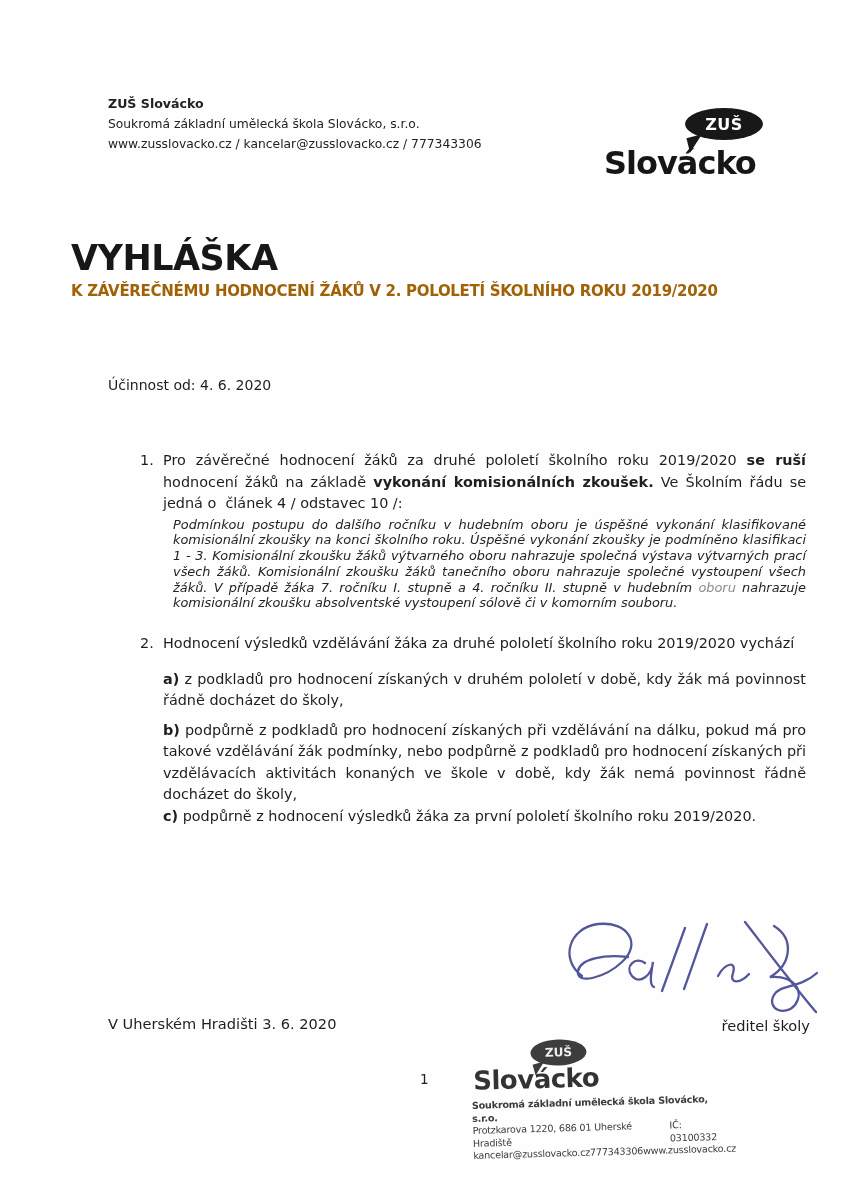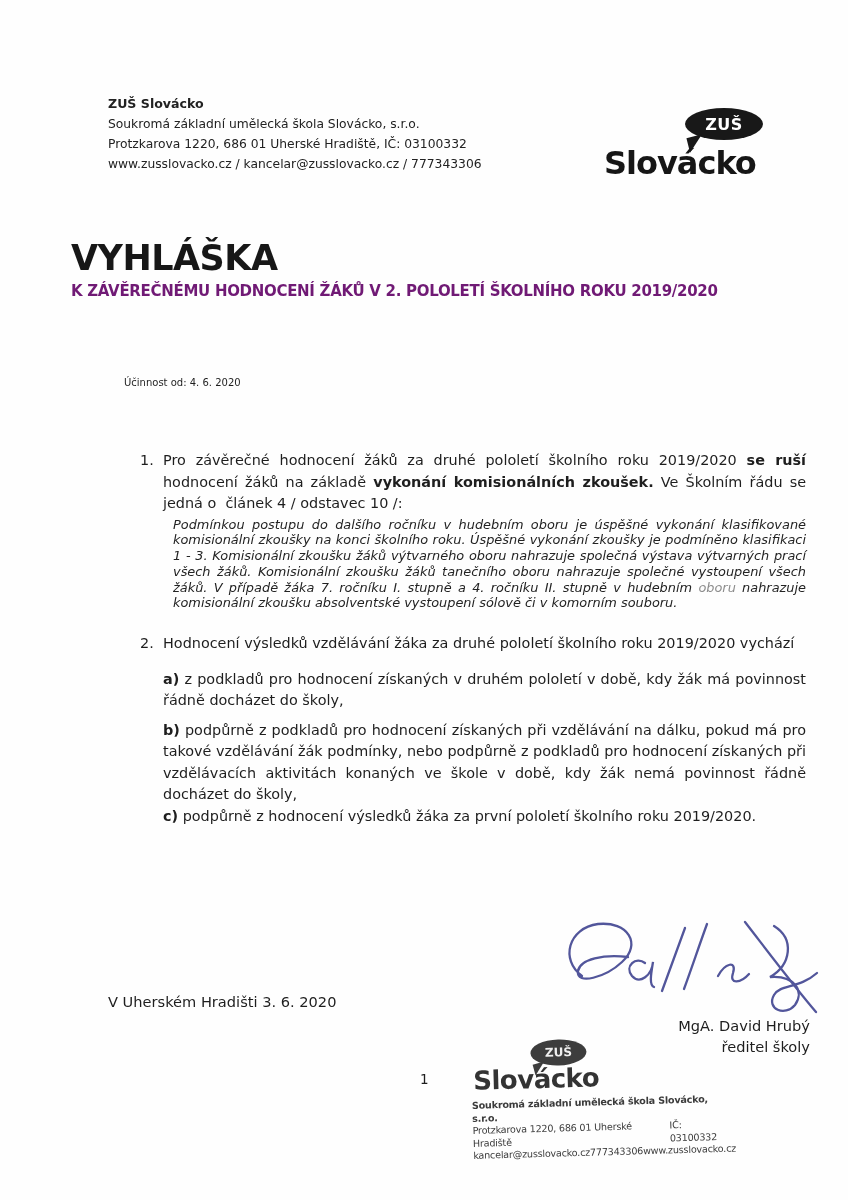--- a/index.html
+++ b/index.html
@@ -20,44 +20,44 @@
     content:"";position:absolute;left:3px;bottom:-11px;width:0;height:0;
     border-right:16px solid transparent;border-top:15px solid #181818;transform:rotate(-14deg);
   }
   .logo-top .bubble{left:85px;top:8px;width:78px;height:32px;font-size:16px;letter-spacing:.5px;}
   .logo-word-top{
     position:absolute;left:4px;top:44px;font-size:32px;font-weight:bold;color:#161616;letter-spacing:-1px;
   }
   
   .title-wrap{position:absolute;left:71px;top:238px;width:760px;}
   .doc-title{font-size:35px;font-weight:bold;letter-spacing:-.5px;margin:0;color:#171717;}
-  .doc-subtitle{font-size:15px;font-weight:bold;letter-spacing:-.3px;margin:4px 0 0 0;color:#701a75;}
+  .doc-subtitle{font-size:15px;font-weight:bold;letter-spacing:-.3px;margin:4px 0 0 0;color:#a16207;}
   
-  .effective{position:absolute;left:124px;top:377px;font-size:10px;}
+  .effective{position:absolute;left:108px;top:377px;font-size:14px;}
   
   .body-list{position:absolute;left:140px;top:450px;width:666px;font-size:14.4px;line-height:21.5px;}
   .list-item{display:flex;}
   .num{width:23px;flex:0 0 23px;}
   .item-text{flex:1;}
   .just{text-align:justify;margin:0;}
   .quote{
     font-style:italic;font-size:12.9px;line-height:15.8px;text-align:justify;
     margin:2px 0 0 10px;color:#232323;
   }
   .quote .gray{color:#8d8d8d;}
   .item-two{margin-top:22px;}
   .sub{margin:0;text-align:justify;}
   .sub-a{margin-top:14px;}
   .sub-b{margin-top:8px;}
   .sub-c{}
   b{font-weight:bold;}
   
   .signature{position:absolute;left:548px;top:912px;width:272px;height:108px;pointer-events:none;}
   
-  .place-date{position:absolute;left:108px;top:993px;font-size:14.6px;}
+  .place-date{position:absolute;left:108px;top:1015px;font-size:14.6px;}
   .signoff{position:absolute;left:560px;top:1015px;width:250px;text-align:right;font-size:14.6px;line-height:21px;}
   
   .page-num{position:absolute;left:420px;top:1071px;font-size:13.5px;}
   .stamp{
     position:absolute;left:468px;top:1038px;width:272px;color:#3b3b3b;
     transform:rotate(-1.6deg);transform-origin:left top;
   }
   .stamp .bubble{left:62px;top:4px;width:56px;height:26px;font-size:12px;background:#3d3d3d;color:#efefef;}
   .stamp .bubble::after{border-top-color:#3d3d3d;border-right-width:12px;border-top-width:11px;bottom:-8px;}
   .logo-word-stamp{
@@ -68,21 +68,20 @@
   .stamp-row{display:flex;justify-content:space-between;}
 </style>
 </head>
 <body>
 
 <div class="page">
 
   <div class="letterhead">
     <div class="lh1">ZUŠ Slovácko</div>
     <div>Soukromá základní umělecká škola Slovácko, s.r.o.</div>
-    <div>Protzkarova 1220, 686 01 Uherské Hradiště, IČ: 03100332</div>
     <div>www.zusslovacko.cz / kancelar@zusslovacko.cz / 777343306</div>
   </div>
 
   <div class="logo-top">
     <div class="bubble">
       <span>ZUŠ</span>
     </div>
     <div class="logo-word-top">Slovácko</div>
   </div>
 
@@ -122,21 +121,20 @@
       <path d="M137,16 C129,38 121,60 114,79"></path>
       <path d="M159,12 C151,34 143,58 136,77"></path>
       <path d="M170,64 C177,51 189,48 185,61 C181,73 193,71 201,62"></path>
       <path d="M226,14 C247,27 243,53 222,65 C246,63 257,79 247,93 C237,105 218,97 226,83 C232,72 251,77 269,61"></path>
       <path d="M197,10 C221,41 245,73 268,100"></path>
     </g>
   </svg>
 
   <div class="place-date">V Uherském Hradišti 3. 6. 2020</div>
   <div class="signoff">
-    <div>MgA. David Hrubý</div>
     <div>ředitel školy</div>
   </div>
 
   <div class="page-num">1</div>
 
   <div class="stamp">
     <div class="bubble">
       <span>ZUŠ</span>
     </div>
     <div class="logo-word-stamp">Slovácko</div>

